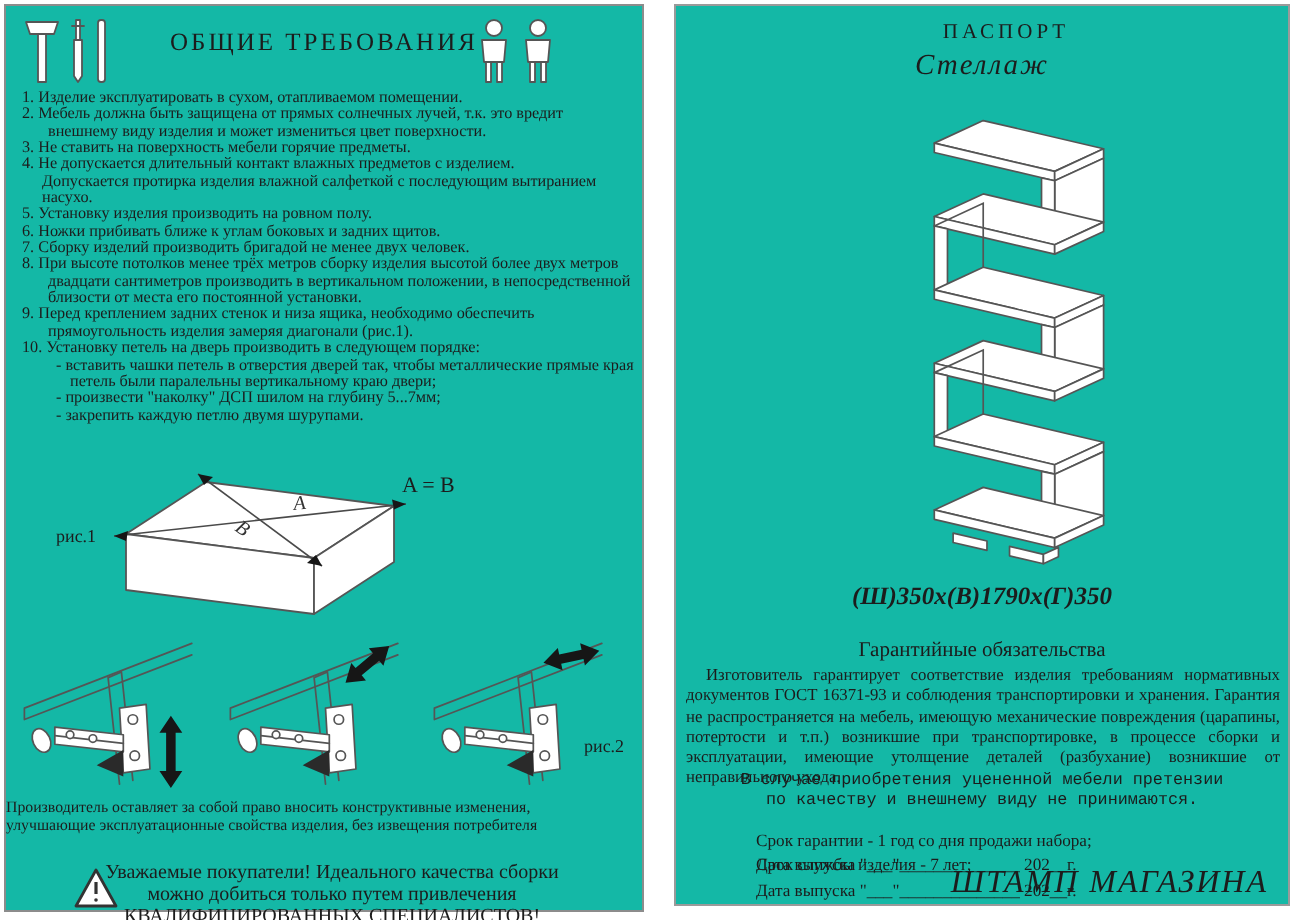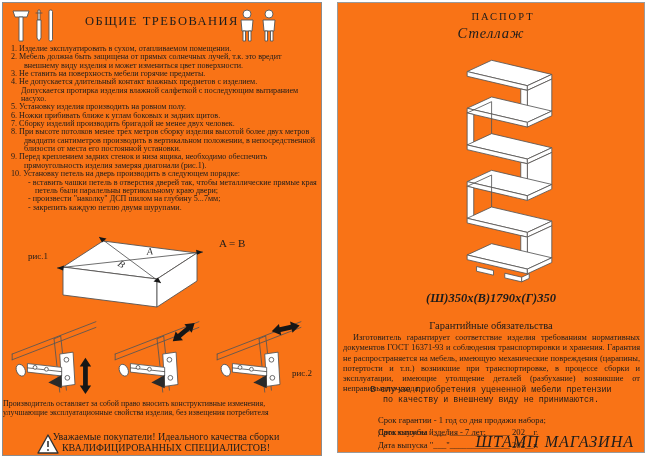--- a/index.html
+++ b/index.html
@@ -2,40 +2,40 @@
 <html><head>
 <meta charset="utf-8">
 <style>
   html,body{margin:0;padding:0;}
   body{
     width:650px;height:460px;position:relative;overflow:hidden;
     background:#ffffff;color:#1c1c1c;
     font-family:"Liberation Serif", serif;
     -webkit-font-smoothing:antialiased;
   }
-  .page{position:absolute;background:#f97316;border:1px solid #8c8c8c;}
+  .page{position:absolute;background:#14b8a6;border:1px solid #8c8c8c;}
   #left-page{left:2px;top:2px;width:318px;height:452px;}
   #right-page{left:337px;top:2px;width:306px;height:449px;border-color:#9a9a9a;}
 
   
   .lp-header{position:absolute;left:0;top:0;width:100%;height:40px;}
   .lp-title{position:absolute;left:0;top:11px;width:100%;text-align:center;
     font-size:12.5px;letter-spacing:1.5px;}
   .tools-ic{position:absolute;left:8px;top:5px;}
   .people-ic{position:absolute;right:42px;top:6px;}
 
   .list{position:absolute;left:8px;top:42px;right:3px;font-size:8.1px;line-height:8.35px;}
   .li{padding-left:13px;text-indent:-13px;}
   .li.c{padding-left:10px;text-indent:0;}
   .li.s{padding-left:24px;text-indent:-7px;}
 
   .fig1-row{position:absolute;left:0;top:226px;width:318px;height:88px;}
-  .fig1-label{position:absolute;left:25px;top:22px;font-size:9px;}
+  .fig1-label{position:absolute;left:25px;top:34px;font-size:9px;}
   .fig1-svg{position:absolute;left:52px;top:2px;}
-  .fig1-eq{position:absolute;left:198px;top:8px;font-size:11px;margin-left:18px;}
+  .fig1-eq{position:absolute;left:198px;top:8px;font-size:11px;}
 
   .fig2-row{position:absolute;left:0;top:313px;width:318px;height:80px;}
   .hinge{position:absolute;top:0;}
   .h1{left:6px;} .h2{left:109px;} .h3{left:211px;}
   .fig2-label{position:absolute;left:289px;top:52px;font-size:9px;}
 
   .note{position:absolute;left:0;top:396px;width:100%;text-align:left;
     font-size:7.9px;line-height:9px;}
   .warn{position:absolute;left:12px;right:4px;top:416px;text-align:center;
     font-size:10px;line-height:11px;margin-top:12px;}
@@ -199,20 +199,21 @@
 
   <div class="warn">
     <span class="warn-tri">
       <svg width="22" height="21" viewBox="0 0 22 21">
         <polygon points="11,1 21,19 1,19" fill="#fff" stroke="#333" stroke-width="1.4" stroke-linejoin="round"></polygon>
         <line x1="11" y1="7" x2="11" y2="13" stroke="#333" stroke-width="1.6"></line>
         <circle cx="11" cy="16" r="0.9" fill="#333"></circle>
       </svg>
     </span>
     <div>Уважаемые покупатели! Идеального качества сборки</div>
+    <div>можно добиться только путем привлечения</div>
     <div>КВАЛИФИЦИРОВАННЫХ СПЕЦИАЛИСТОВ!</div>
   </div>
 </div>
 
 <div class="page" id="right-page">
   <div class="rp-title">ПАСПОРТ</div>
   <div class="rp-product">Стеллаж</div>
 
   <svg class="shelf-svg" width="142" height="237" viewBox="0 0 150 252">
 

